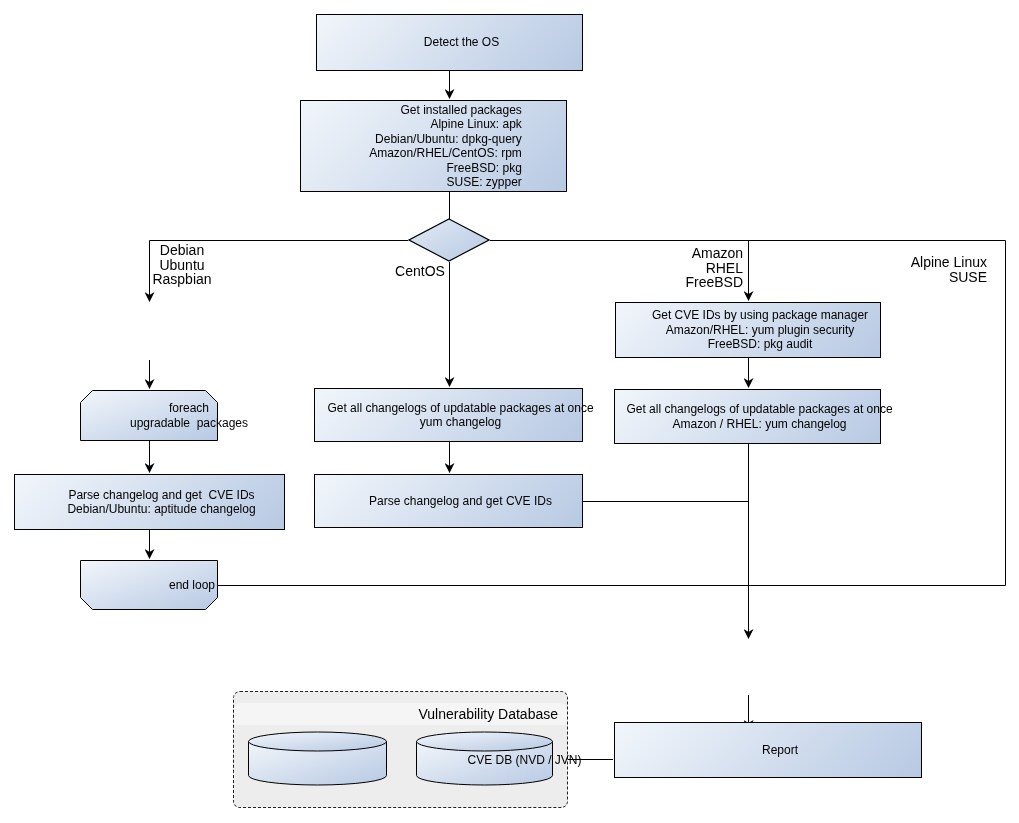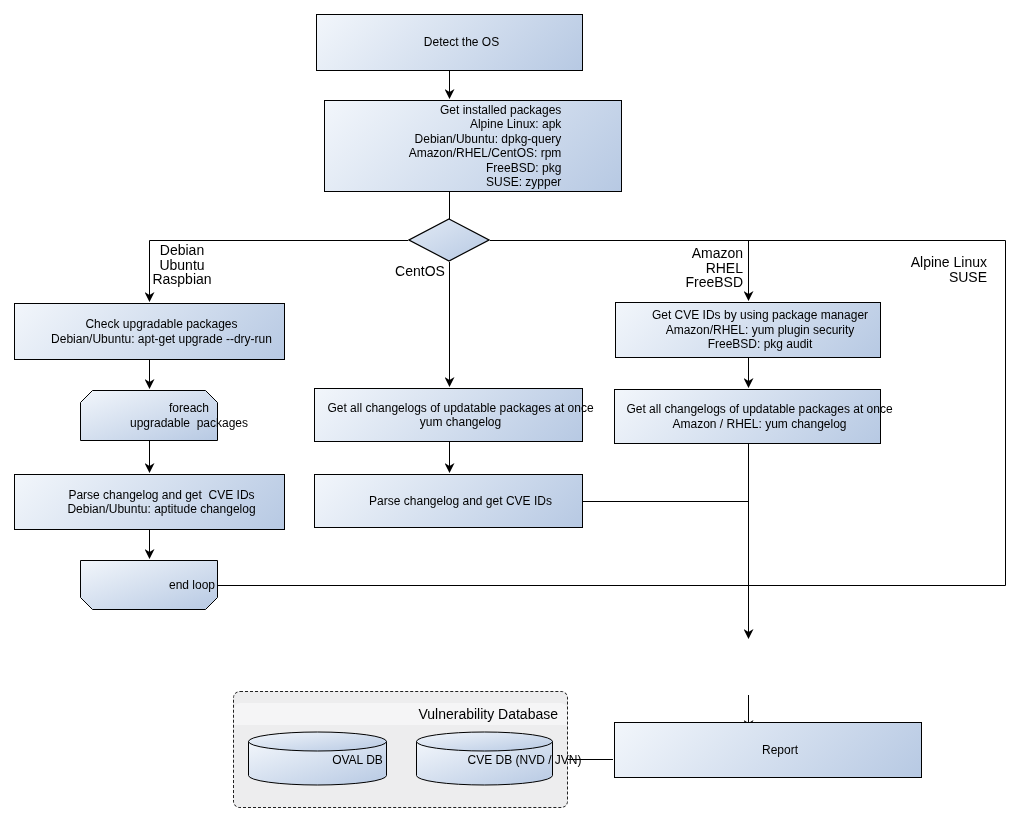--- a/index.html
+++ b/index.html
@@ -71,33 +71,29 @@
       <line x1="748.5" y1="444" x2="748.5" y2="638" marker-end="url(#arw)"></line>
       <line x1="748.5" y1="695" x2="748.5" y2="729" marker-end="url(#arw)"></line>
       <line x1="568" y1="759.5" x2="613" y2="759.5"></line>
     </g>
   </svg>
 
   <div class="node" style="left:316px;top:14px;width:267px;height:57px">
     <span class="lbl">Detect the OS</span>
   </div>
 
-  <div class="node" style="left:324px;top:100px;width:298px;height:92px">
+  <div class="node" style="left:300px;top:100px;width:267px;height:92px">
     <span class="lbl align-right">Get installed packages
 Alpine Linux: apk
 Debian/Ubuntu: dpkg-query
 Amazon/RHEL/CentOS: rpm
 FreeBSD: pkg
 SUSE: zypper</span>
   </div>
 
-  <div class="node" style="left:14px;top:303px;width:271px;height:57px">
-    <span class="lbl">Check upgradable packages
-Debian/Ubuntu: apt-get upgrade --dry-run</span>
-  </div>
 
   <div class="node" style="left:14px;top:474px;width:271px;height:56px">
     <span class="lbl">Parse changelog and get  CVE IDs
 Debian/Ubuntu: aptitude changelog</span>
   </div>
 
   <div class="node" style="left:314px;top:388px;width:269px;height:54px">
     <span class="lbl">Get all changelogs of updatable packages at once
 yum changelog</span>
   </div>
@@ -176,23 +172,20 @@
   <svg class="shape" style="left:248px;top:731px" width="139" height="55">
     <defs>
       <linearGradient id="gc1" x1="0" y1="0" x2="1" y2="1">
         <stop offset="0" stop-color="#f2f6fb"></stop>
           <stop offset="1" stop-color="#b7c9e3"></stop>
       </linearGradient>
     </defs>
     <path d="M0.5,10.5 L0.5,44.5 A69,9.5 0 0 0 138.5,44.5 L138.5,10.5 Z" fill="url(#gc1)" stroke="#000"></path>
     <ellipse cx="69.5" cy="10.5" rx="69" ry="9.5" fill="url(#gc1)" stroke="#000"></ellipse>
   </svg>
-  <div class="shape-lbl" style="left:248px;top:742px;width:139px;height:36px">
-    <span class="lbl">OVAL DB</span>
-  </div>
 
   <svg class="shape" style="left:416px;top:731px" width="137" height="55">
     <defs>
       <linearGradient id="gc2" x1="0" y1="0" x2="1" y2="1">
         <stop offset="0" stop-color="#f2f6fb"></stop>
           <stop offset="1" stop-color="#b7c9e3"></stop>
       </linearGradient>
     </defs>
     <path d="M0.5,10.5 L0.5,44.5 A68,9.5 0 0 0 136.5,44.5 L136.5,10.5 Z" fill="url(#gc2)" stroke="#000"></path>
     <ellipse cx="68.5" cy="10.5" rx="68" ry="9.5" fill="url(#gc2)" stroke="#000"></ellipse>

